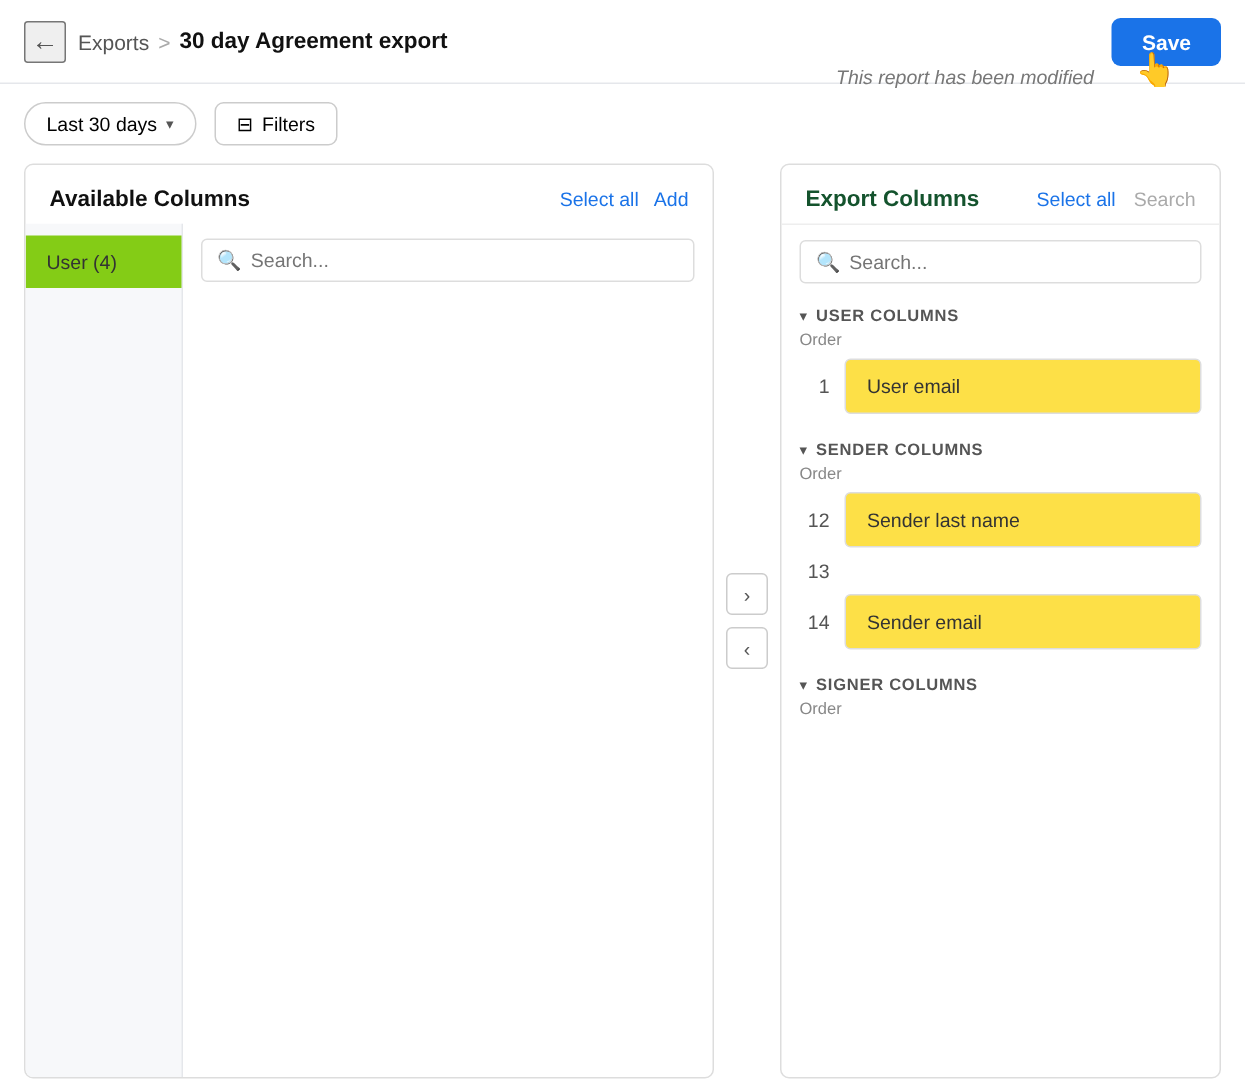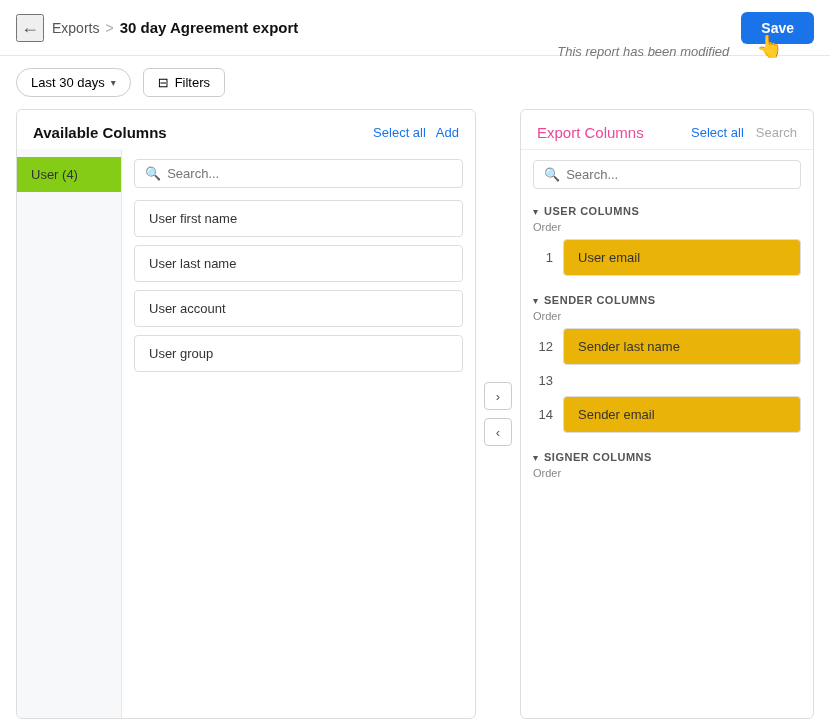--- a/index.html
+++ b/index.html
@@ -258,22 +258,22 @@
     }
     .right-panel-header {
       display: flex;
       align-items: center;
       justify-content: space-between;
       padding: 14px 16px 8px 16px;
       border-bottom: 1px solid #eee;
     }
     .right-panel-title {
       font-size: 15px;
-      font-weight: 400;
-      color: #ec4899;
+      font-weight: 700;
+      color: #14532d;
     }
     .right-panel-actions {
       display: flex;
       gap: 12px;
       align-items: center;
     }
     .remove-link {
       color: #aaa;
       font-size: 13px;
       cursor: pointer;
@@ -345,21 +345,21 @@
       text-align: right;
       flex-shrink: 0;
     }
     .export-col-item {
       flex: 1;
       border: 1px solid #ddd;
       border-radius: 4px;
       padding: 10px 14px;
       font-size: 13px;
       color: #333;
-      background: #eab308;
+      background: #fde047;
     }
   </style>
 </head>
 <body>
 
 <div class="header">
   <div class="header-left">
     <button class="back-btn">
       <span>←</span>
     </button>
@@ -399,27 +399,20 @@
     </div>
     <div class="left-panel-body">
       <div class="category-list">
         <div class="category-item">User (4)</div>
       </div>
       <div class="columns-area">
         <div class="search-box">
           <span class="search-icon-sm">🔍</span>
           <input class="search-input" type="text" placeholder="Search..." style="">
         </div>
-        <div class="column-items">
-
-        <div class="column-item">User first name</div>
-            <div class="column-item">User last name</div>
-            <div class="column-item">User account</div>
-            <div class="column-item">User group</div>
-          </div>
       </div>
     </div>
   </div>
 
   <div class="arrow-panel">
     <button class="arrow-btn">
       <span>›</span>
     </button>
     <button class="arrow-btn">
       <span>‹</span>

